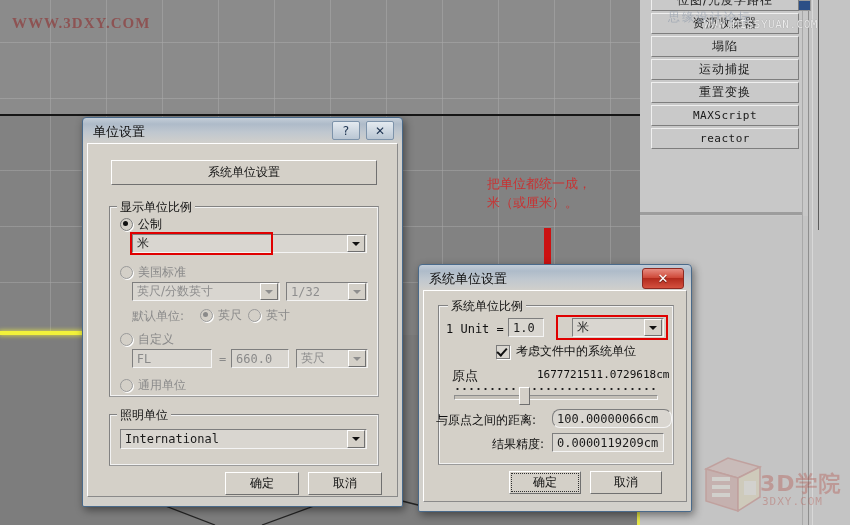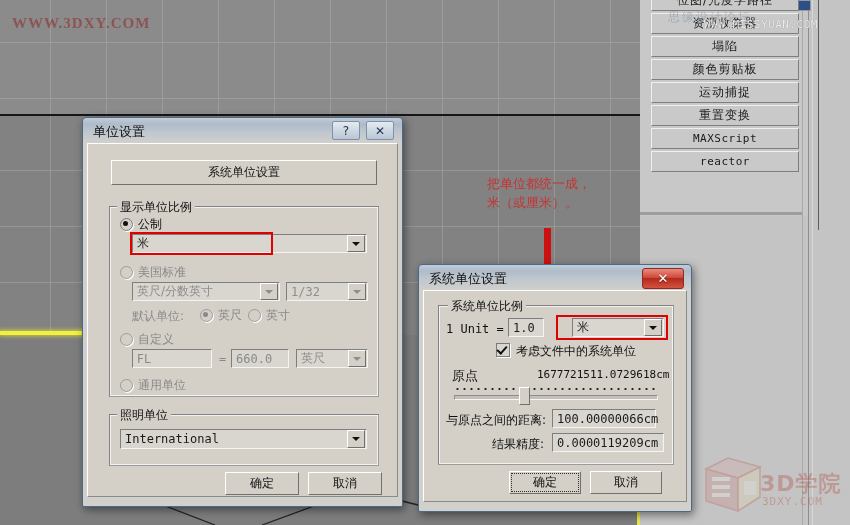--- a/index.html
+++ b/index.html
@@ -117,21 +117,21 @@
     border-top:4px solid #101010;}
   .arrowbtn.disabled i{border-top-color:#8e8e8e;}
   .radio{position:absolute;display:flex;align-items:center;gap:5px;font-size:12px;color:#101010;
     font-family:"DejaVu Sans","Liberation Sans",sans-serif;}
   .radio .dot{width:11px;height:11px;border-radius:50%;background:#d4d0c8;
     border:1px solid #7a7a7a;box-shadow:1px 1px 0 #fff;position:relative;flex:none;}
   .radio .dot.on:after{content:"";position:absolute;left:2px;top:2px;width:5px;height:5px;border-radius:50%;background:#101010;}
   .radio.disabled{color:#8a8a8a;}
   .radio.disabled .dot{border-color:#9a9a9a;}
   .radio.disabled .dot.on:after{background:#8a8a8a;}
-  .chk{position:absolute;display:flex;gap:6px;font-size:12px;color:#101010;
+  .chk{position:absolute;display:flex;align-items:center;gap:6px;font-size:12px;color:#101010;
     font-family:"DejaVu Sans","Liberation Sans",sans-serif;}
   .chk .box{width:12px;height:12px;background:#d9d6d0;border:1px solid #7a7a7a;box-shadow:1px 1px 0 #fff;
     position:relative;flex:none;}
   .chk .box.on:after{content:"";position:absolute;left:2px;top:0px;width:4px;height:8px;
     border:solid #101010;border-width:0 2px 2px 0;transform:rotate(42deg);}
   .lbl{position:absolute;font-size:12px;color:#101010;font-family:"DejaVu Sans","Liberation Sans",sans-serif;
     white-space:nowrap;}
   .lbl.mono{font-family:"DejaVu Sans Mono","Liberation Mono",monospace;}
   .lbl.disabled{color:#8a8a8a;}
   .sl-track{position:absolute;height:3px;background:#c4c0b8;border-top:1px solid #8d8d8d;border-left:1px solid #8d8d8d;
@@ -188,23 +188,20 @@
       <div class="cmd-btn">
         <span>位图/光度学路径</span>
       </div>
       <div class="cmd-btn">
         <span>资源收集器</span>
       </div>
       <div class="cmd-btn">
         <span>塌陷</span>
       </div>
       <div class="cmd-btn">
-        <span>颜色剪贴板</span>
-      </div>
-      <div class="cmd-btn">
         <span>运动捕捉</span>
       </div>
       <div class="cmd-btn">
         <span>重置变换</span>
       </div>
       <div class="cmd-btn mono">
         <span>MAXScript</span>
       </div>
       <div class="cmd-btn mono">
         <span>reactor</span>
@@ -342,22 +339,22 @@
         <span>考虑文件中的系统单位</span>
       </div>
 
       <div class="lbl" style="left:28px;top:76px;font-size:13px;">原点</div>
       <div class="lbl mono" style="left:113px;top:77px;font-size:11px;">1677721511.0729618cm</div>
 
       <div class="sl-ticks" style="left:30px;top:96px;width:202px;"></div>
       <div class="sl-track" style="left:30px;top:104px;width:202px;"></div>
       <div class="sl-thumb" style="left:95px;top:96px;"></div>
 
-      <div class="lbl" style="left:22px;top:121px;text-align:center;">与原点之间的距离:</div>
-      <div class="field" style="left:128px;top:118px;width:104px;height:19px;">100.00000066cm</div>
+      <div class="lbl" style="left:12px;top:121px;text-align:center;">与原点之间的距离:</div>
+      <div class="field" style="left:128px;top:118px;width:120px;height:19px;border-radius:8px;">100.00000066cm</div>
 
       <div class="lbl" style="left:68px;top:145px;">结果精度:</div>
       <div class="field" style="left:128px;top:142px;width:112px;height:19px;">0.0000119209cm</div>
 
       <div class="btn3d focus-dash" style="left:85px;top:180px;width:70px;height:21px;">确定</div>
       <div class="btn3d" style="left:166px;top:180px;width:70px;height:21px;">取消</div>
     </div>
   </div>
 
   <div class="wm-logo">

